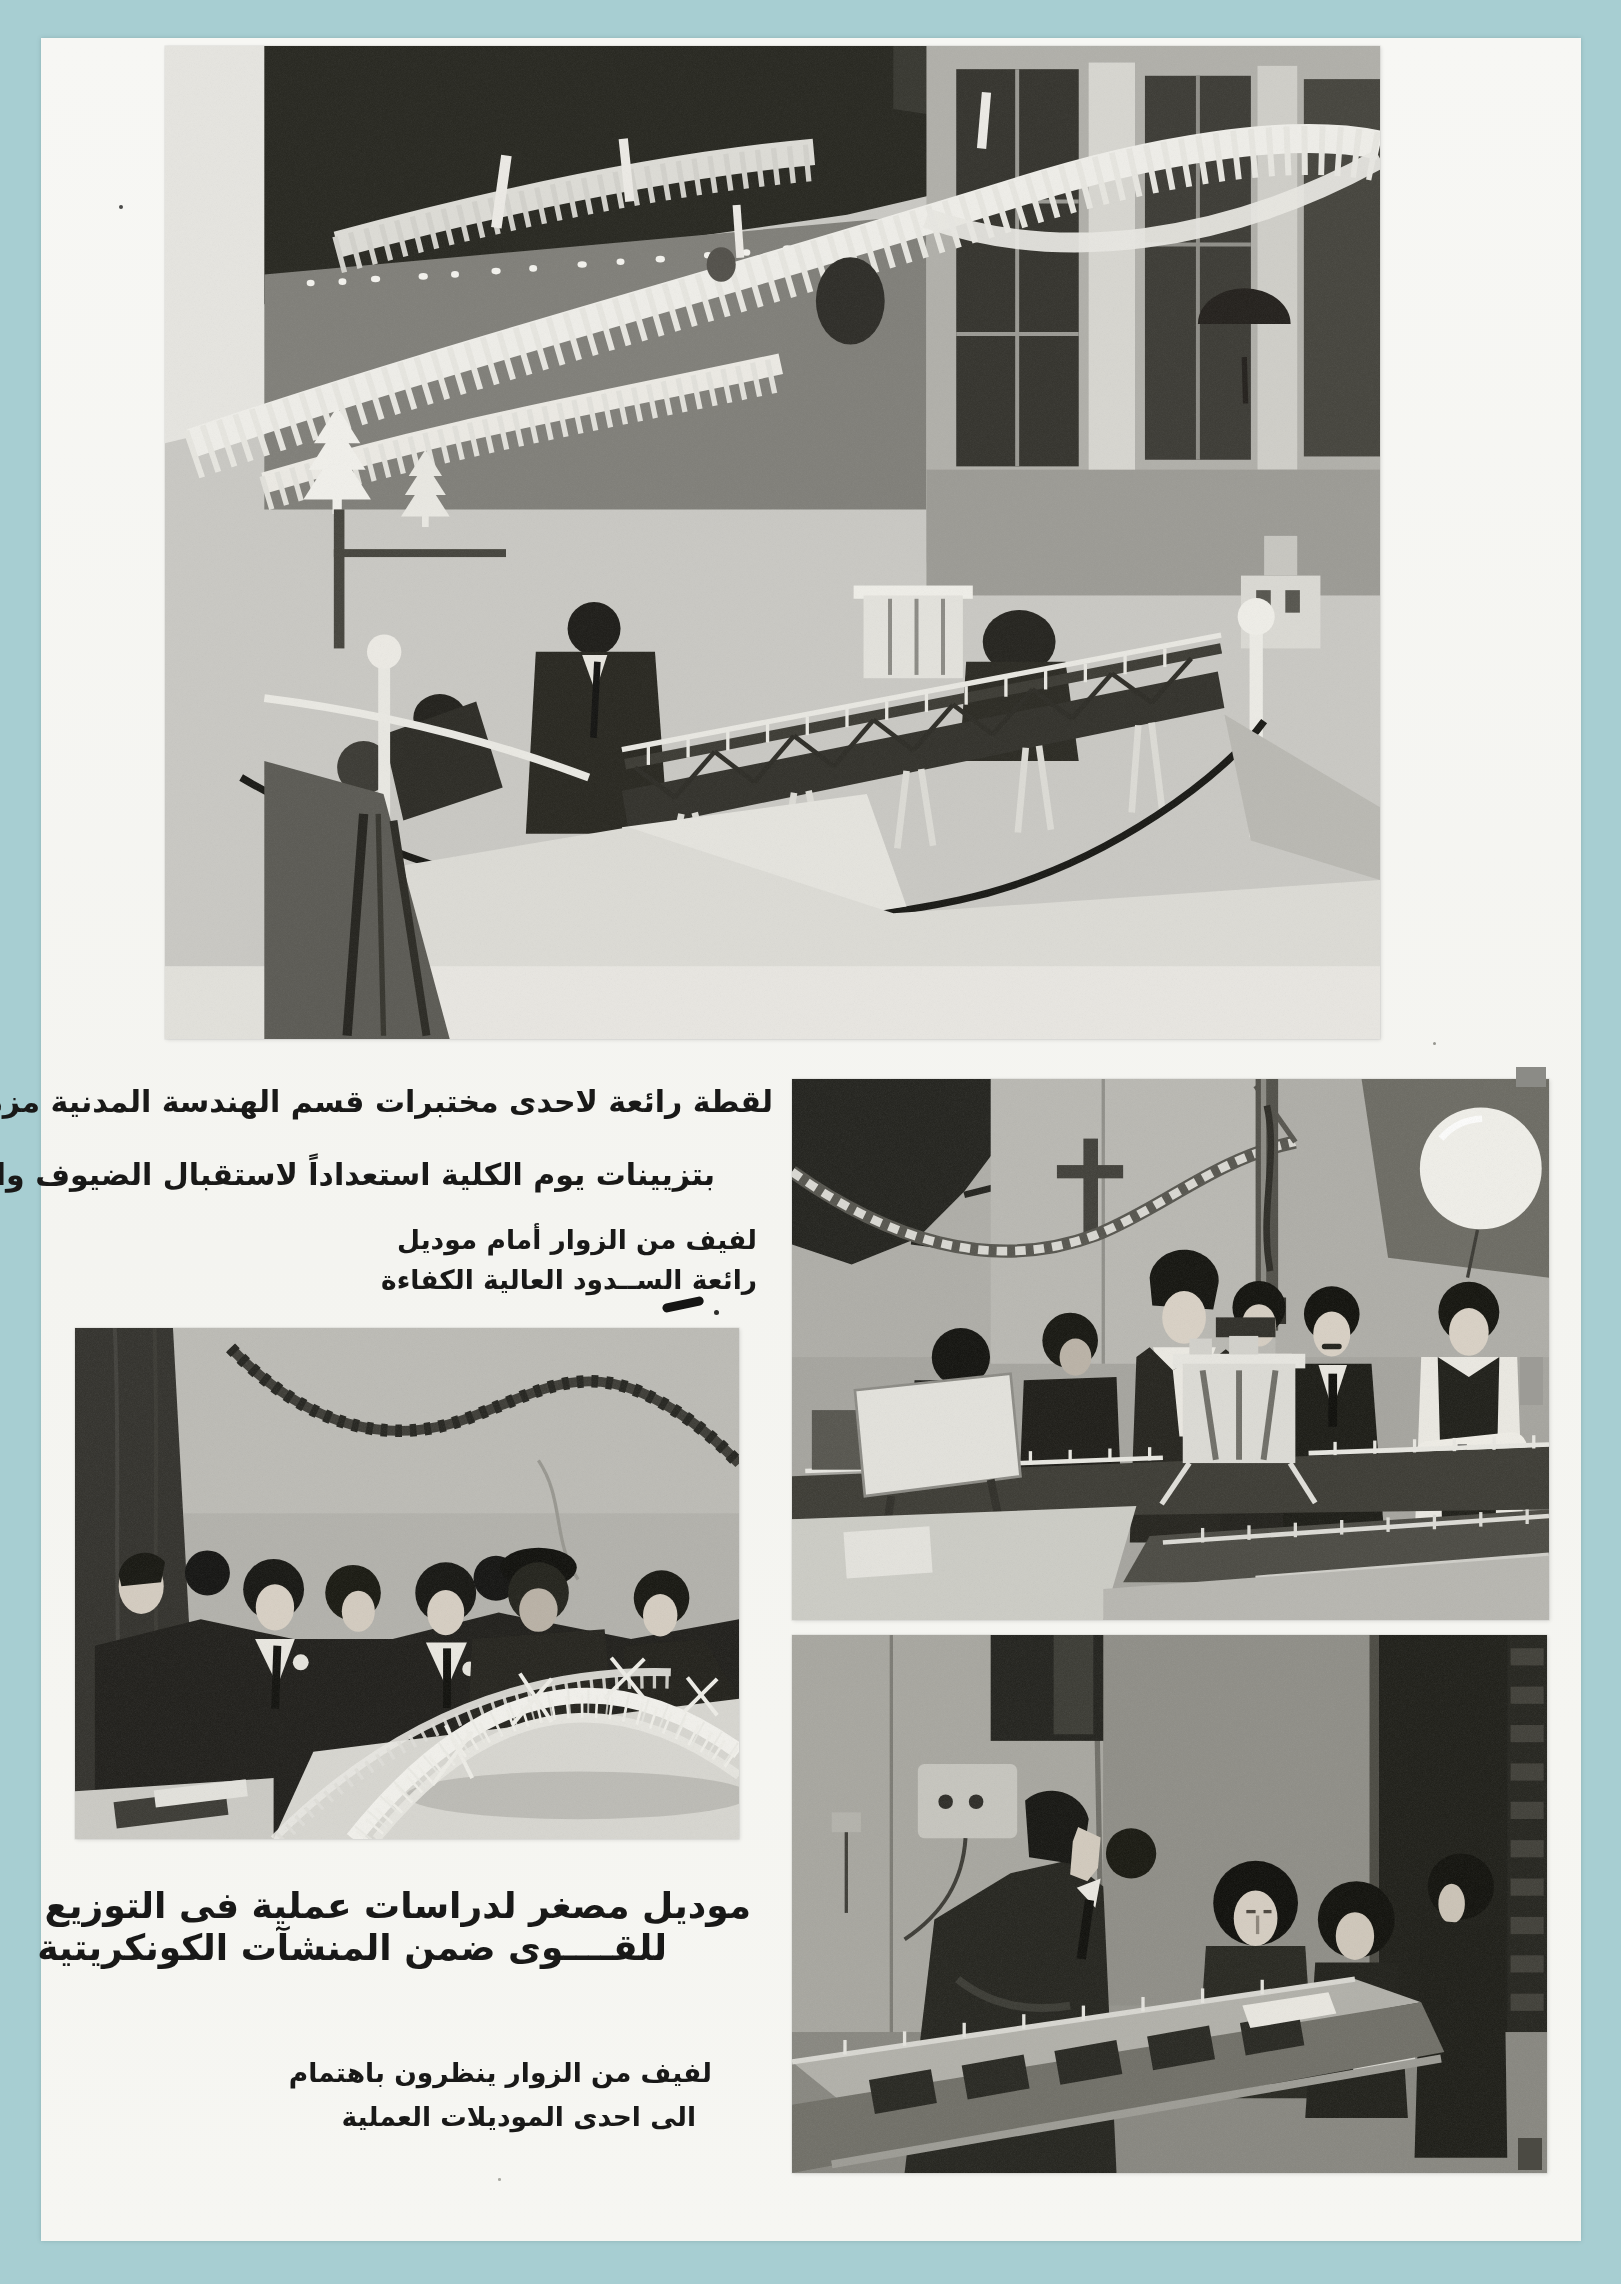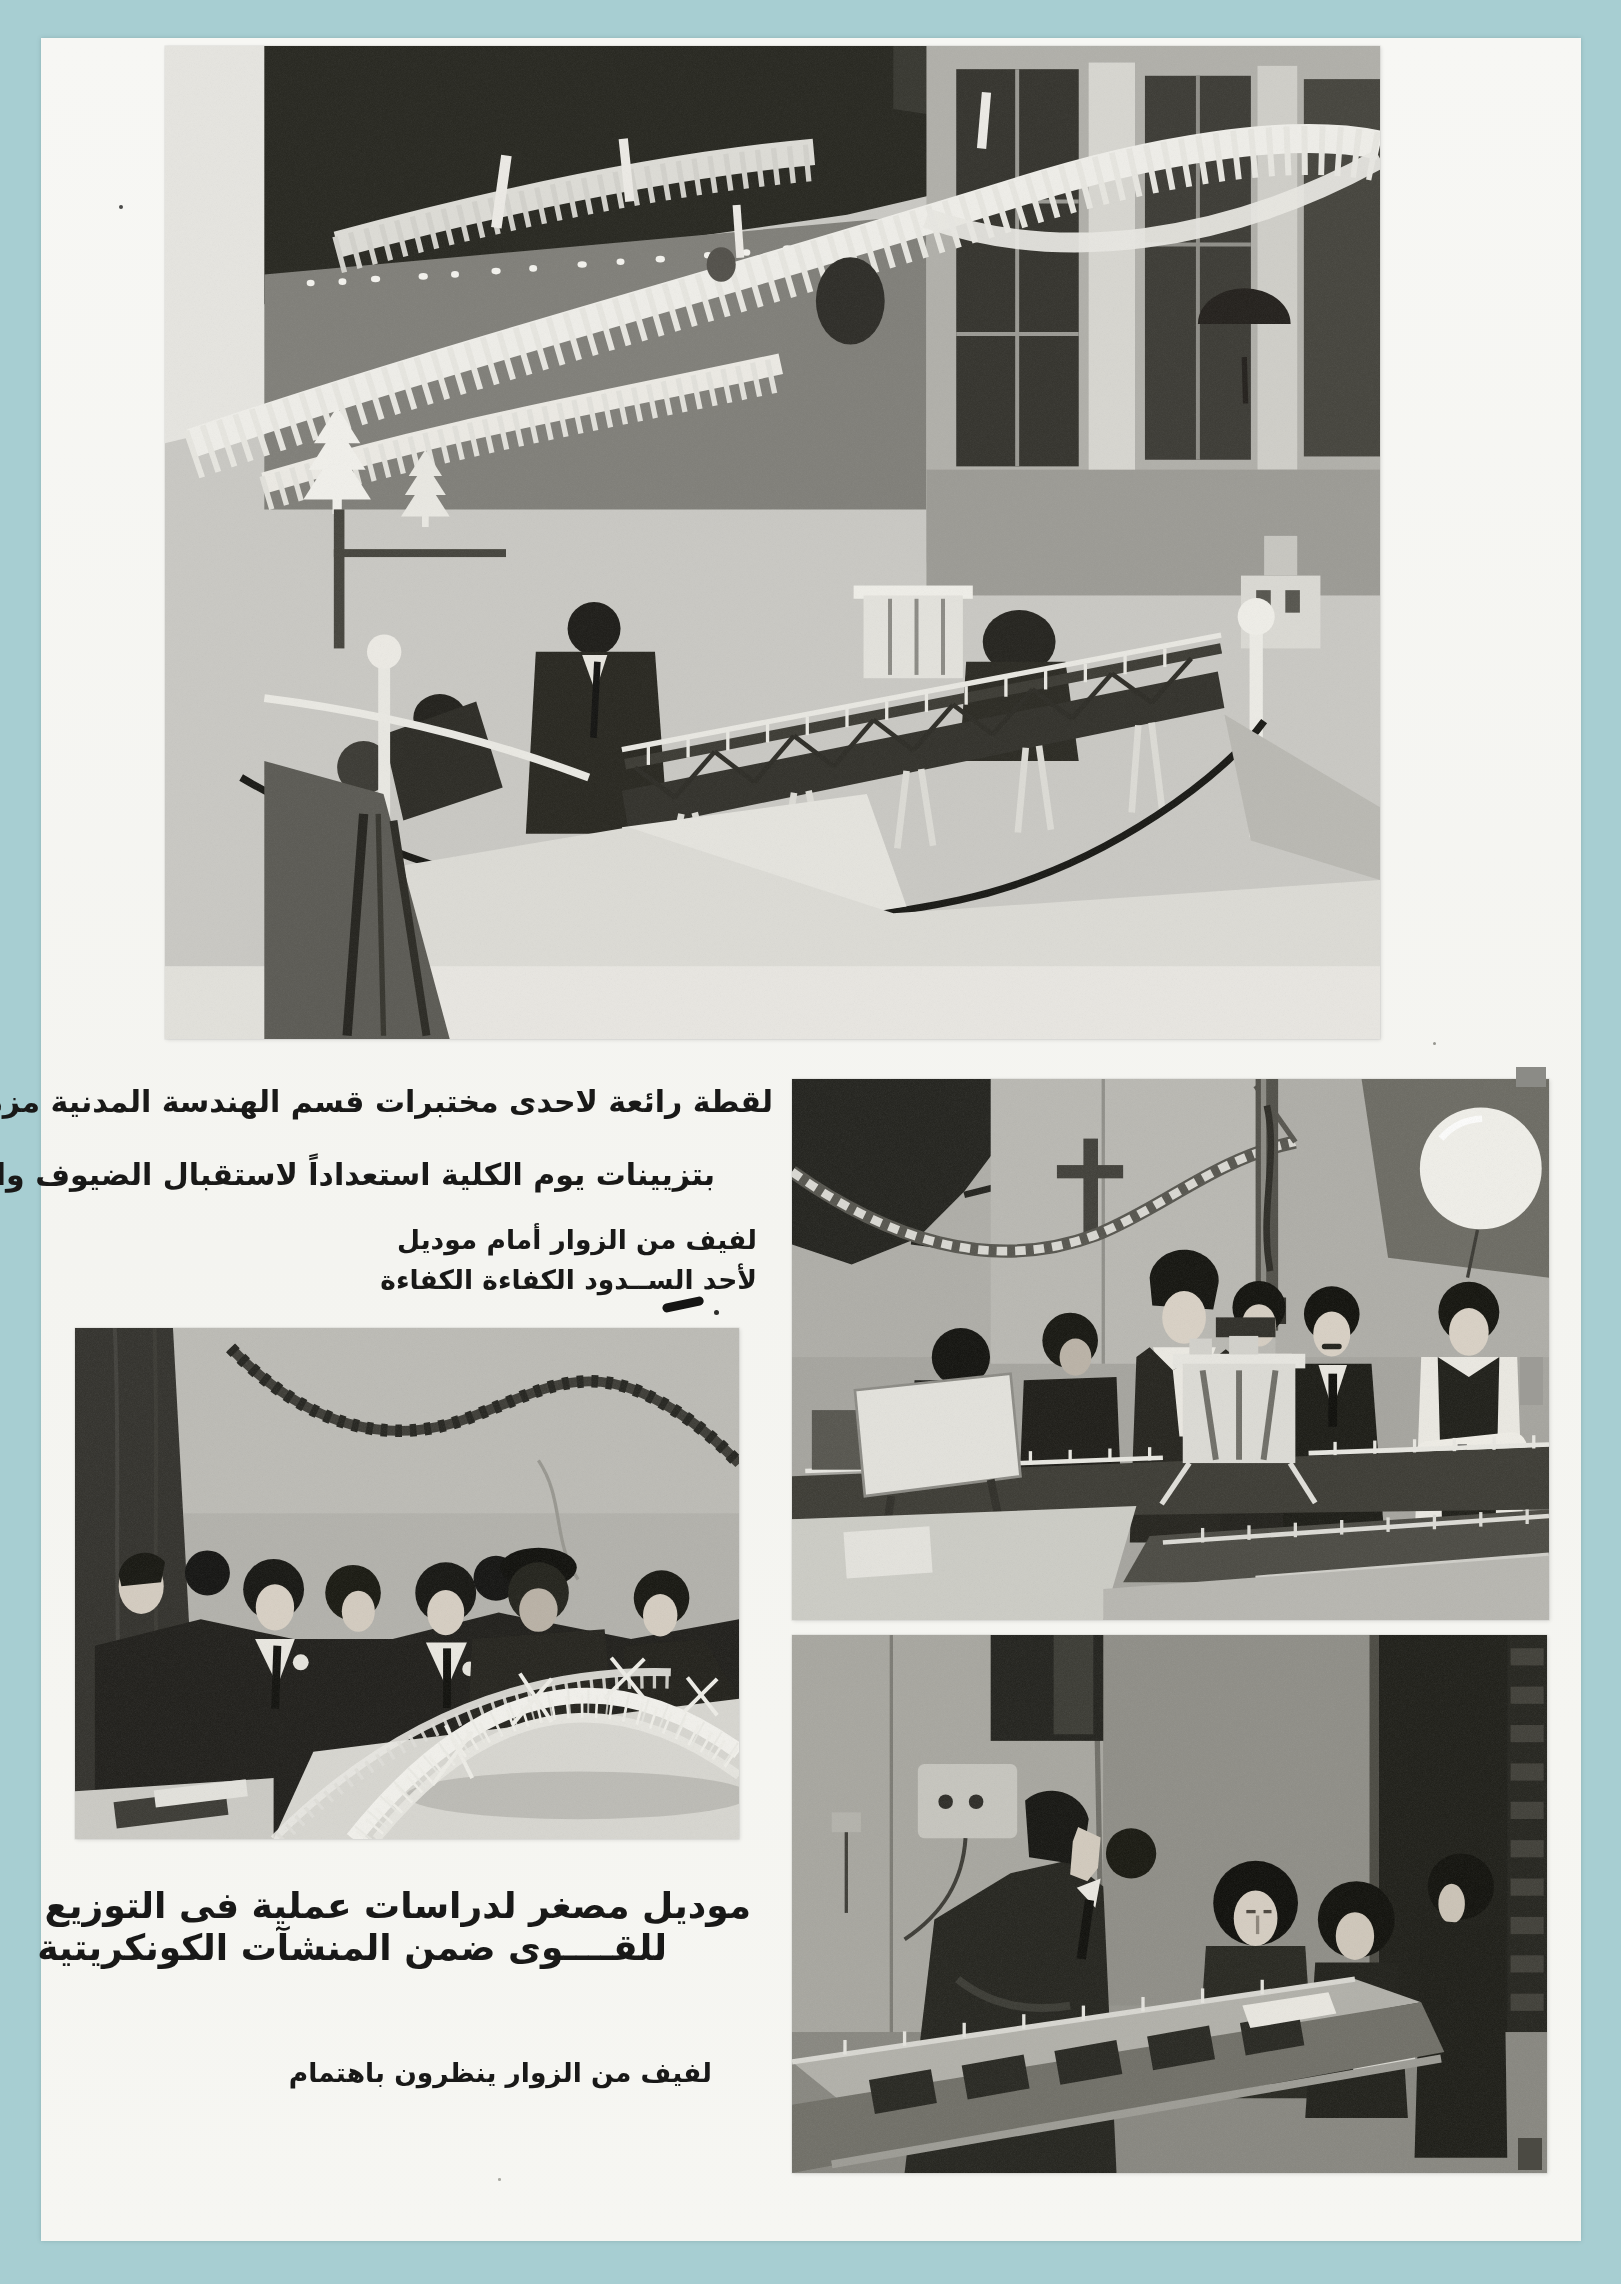--- a/index.html
+++ b/index.html
@@ -243,21 +243,21 @@
     </svg>
   </div>
 
   <div class="caption" id="caption-1">
     <span class="line l1">لقطة رائعة لاحدى مختبرات قسم الهندسة المدنية مزداناً</span>
     <span class="line l2">بتزيينات يوم الكلية استعداداً لاستقبال الضيوف والزوار</span>
   </div>
 
   <div class="caption" id="caption-2">
     <span class="line l1">لفيف من الزوار أمام موديل</span>
-    <span class="line l2">لأحد الســدود الكفاءة الكفاءة</span>
+    <span class="line l2">رائعة الســدود العالية الكفاءة</span>
   </div>
   <div class="ink-dash"></div>
   <div class="ink-dot"></div>
 
   <div class="photo" id="photo-left" aria-label="visitors-viewing-lattice-arch-bridge-model">
     <svg viewBox="0 0 1003 772" preserveAspectRatio="none">
       <defs>
         <filter id="gr2">
             <feTurbulence type="fractalNoise" baseFrequency="0.9" numOctaves="2"></feTurbulence>
             <feColorMatrix type="saturate" values="0"></feColorMatrix>
@@ -556,20 +556,21 @@
         </g>
         <polygon points="680,560 810,540 822,572 692,594" fill="#e9e7e0"></polygon>
         <line x1="60" y1="800" x2="980" y2="640" stroke="#9c9b94" stroke-width="12"></line>
       </g>
       <rect width="1140" height="813" filter="url(#gr4)" opacity="0.11"></rect>
     </svg>
   </div>
 
   <div class="caption" id="caption-4">
     <span class="line l1">لفيف من الزوار ينظرون باهتمام</span>
+    <span class="line l2">الى احدى الموديلات العملية</span>
   </div>
 
   <div class="tab" id="tab-a"></div>
   <div class="tab" id="tab-b"></div>
   <div class="tab" id="tab-c"></div>
   <div class="speck" id="speck-1"></div>
   <div class="speck" id="speck-2"></div>
   <div class="speck" id="speck-3"></div>
 
 </div>

